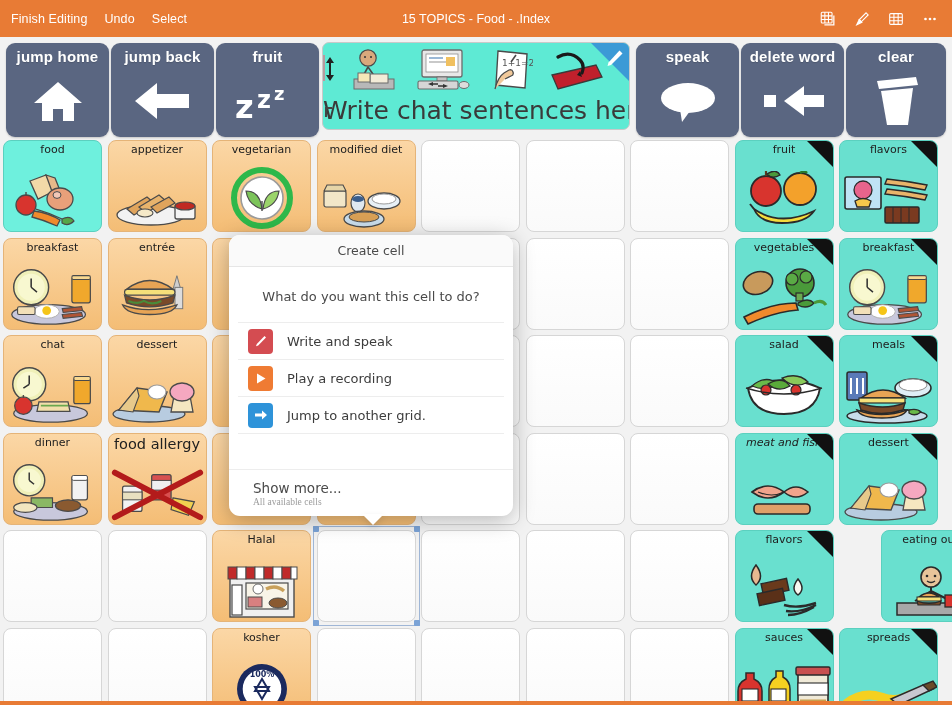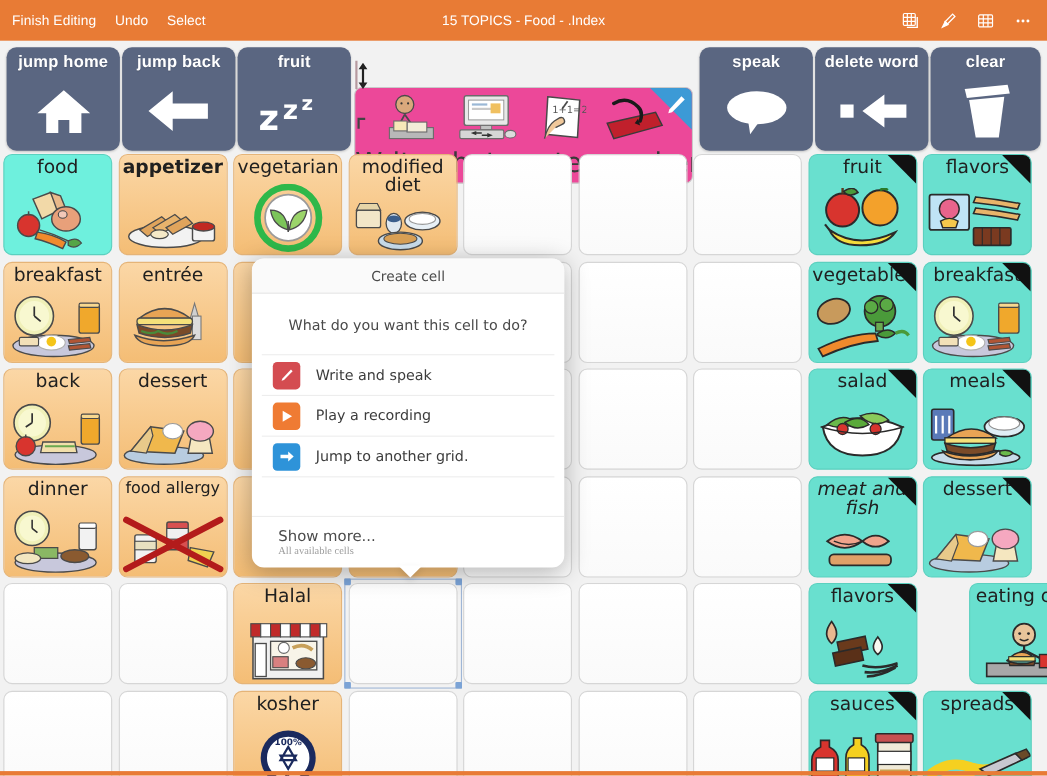--- a/index.html
+++ b/index.html
@@ -49,25 +49,24 @@
     font-size: 15px; font-weight: bold; letter-spacing: .2px;
     text-shadow: 0 1px 1px rgba(0,0,0,.15);
     text-align: center; line-height: 1.05;
   }
   .fnbtn .ico { flex: 1; display: flex; align-items: center; justify-content: center; width: 100%; }
 
   
   .msgbar {
     position: absolute; top: 42px; left: 322px;
     width: 308px; height: 88px;
-    background: #ec4899;
+    background: #5eead4;
     border: 1px solid #c9c9c9;
     border-radius: 7px;
     overflow: hidden;
-    margin-top: 37px;
   }
   .msg-symbols { position: absolute; top: 4px; left: 0; right: 0; height: 48px; display: flex; align-items: center; justify-content: space-around; padding: 0 18px; }
   .msg-text {
     position: absolute; bottom: 4px; left: 0; right: 0;
     text-align: center; font-size: 25px; color: #3a3a3a;
     font-family: "DejaVu Sans", sans-serif;
     white-space: nowrap;
   }
   .msg-corner {
     position: absolute; top: 0; right: 0;
@@ -85,21 +84,21 @@
     width: 952px; height: 562px;
   }
   .cell {
     position: absolute;
     border-radius: 8px;
     overflow: hidden;
   }
   .cell .caption {
     position: absolute; top: 3px; left: 3px; right: 3px;
     text-align: center;
-    font-size: 17px; line-height: 1.02;
+    font-size: 11px; line-height: 1.02;
     color: #202020;
     font-family: "DejaVu Sans", sans-serif;
   }
   .cell .caption.small { font-size: 14.5px; }
   .cell .sym {
     position: absolute; left: 0; right: 0; bottom: 2px;
     height: 62px;
     display: flex; align-items: flex-end; justify-content: center;
   }
   .cell.empty {
@@ -343,21 +342,21 @@
           <ellipse cx="50" cy="30" rx="13" ry="11" fill="#e8a07a" stroke="#4a4a4a" stroke-width="1.3"></ellipse>
           <ellipse cx="47" cy="26" rx="4" ry="3.4" fill="#f2c8b8" stroke="#4a4a4a" stroke-width="1"></ellipse>
           <circle cx="16" cy="36" r="10" fill="#d8342e" stroke="#4a4a4a" stroke-width="1.3"></circle>
           <path d="M16 27 v-4" stroke="#4a4a4a" stroke-width="1.4"></path>
           <path d="M26 40 q14 4 26 10" stroke="#4a4a4a" stroke-width="1.3" fill="none"></path>
           <path d="M24 42 q15 2 26 9 l-3 6 q-13 -6 -25 -9z" fill="#f08a2c" stroke="#4a4a4a" stroke-width="1.3"></path>
           <path d="M52 50 q8 -4 12 2 q-6 6 -12 2z" fill="#55a648" stroke="#4a4a4a" stroke-width="1.2"></path>
         </svg>
       </div>
     </div>
-    <div class="cell orange" style="left: 107.5px; top: 1px; width: 99px; height: 92px; font-weight: bold;">
+    <div class="cell orange" style="left: 107.5px; top: 1px; width: 99px; height: 92px;">
       <div class="caption">appetizer</div>
       <div class="sym">
         <svg width="96" height="56" viewBox="0 0 96 56">
           <ellipse cx="42" cy="42" rx="34" ry="10" fill="#f2f2f2" stroke="#4a4a4a" stroke-width="1.3"></ellipse>
           <path d="M18 36 l20 -12 l7 6 l-20 12z" fill="#e0a45c" stroke="#4a4a4a" stroke-width="1.2"></path>
           <path d="M30 34 l20 -12 l7 6 l-20 12z" fill="#e8b36c" stroke="#4a4a4a" stroke-width="1.2"></path>
           <path d="M42 34 l18 -10 l6 6 l-18 10z" fill="#e0a45c" stroke="#4a4a4a" stroke-width="1.2"></path>
           <ellipse cx="36" cy="40" rx="8" ry="4" fill="#f5e9c8" stroke="#4a4a4a" stroke-width="1.1"></ellipse>
           <rect x="66" y="32" width="20" height="14" rx="2" fill="#f4f4f4" stroke="#4a4a4a" stroke-width="1.3"></rect>
           <ellipse cx="76" cy="33" rx="10" ry="4" fill="#c02a22" stroke="#4a4a4a" stroke-width="1.2"></ellipse>
@@ -494,21 +493,21 @@
           <ellipse cx="44" cy="47" rx="13" ry="7" fill="#ffffff" stroke="#b0b0b0" stroke-width="1"></ellipse>
           <circle cx="44" cy="46" r="4.5" fill="#f5c518"></circle>
           <rect x="14" y="42" width="18" height="8" rx="1.5" fill="#f2e0b8" stroke="#4a4a4a" stroke-width="1.1"></rect>
           <path d="M60 44 l20 -2 l1 4 l-20 2z" fill="#b05535" stroke="#4a4a4a" stroke-width="1.1"></path>
           <path d="M60 50 l20 -2 l1 4 l-20 2z" fill="#b05535" stroke="#4a4a4a" stroke-width="1.1"></path>
         </svg>
       </div>
       <div class="corner"></div>
     </div>
     <div class="cell orange" style="left: 3px; top: 196px; width: 99px; height: 92px;">
-      <div class="caption">back</div>
+      <div class="caption">chat</div>
       <div class="sym">
         <svg width="100" height="60" viewBox="0 0 100 60">
           <circle cx="26" cy="20" r="17" fill="#f0f0b8" stroke="#4a4a4a" stroke-width="1.5"></circle>
           <circle cx="26" cy="20" r="13" fill="#f8f8d0"></circle>
           <path d="M26 20 v-9 M26 20 l-6 4" stroke="#333" stroke-width="1.6"></path>
           <rect x="72" y="14" width="17" height="26" rx="2" fill="#f0a82c" stroke="#4a4a4a" stroke-width="1.3"></rect>
           <rect x="72" y="12" width="17" height="4" rx="1.5" fill="#f8d890" stroke="#4a4a4a" stroke-width="1.1"></rect>
           <ellipse cx="48" cy="50" rx="38" ry="9" fill="#c8c8dc" stroke="#4a4a4a" stroke-width="1.3"></ellipse>
           <circle cx="20" cy="42" r="9" fill="#d8342e" stroke="#4a4a4a" stroke-width="1.3"></circle>
           <path d="M20 34 v-3" stroke="#4a4a4a" stroke-width="1.4"></path>

